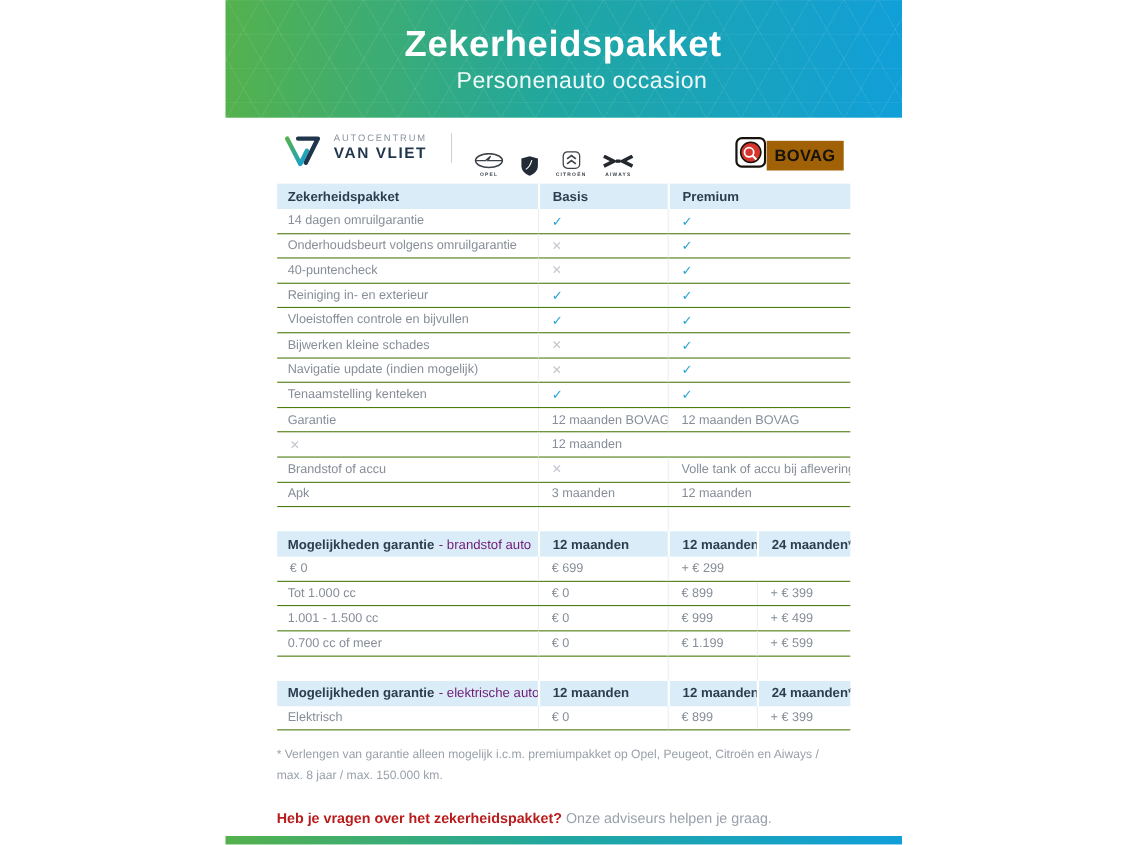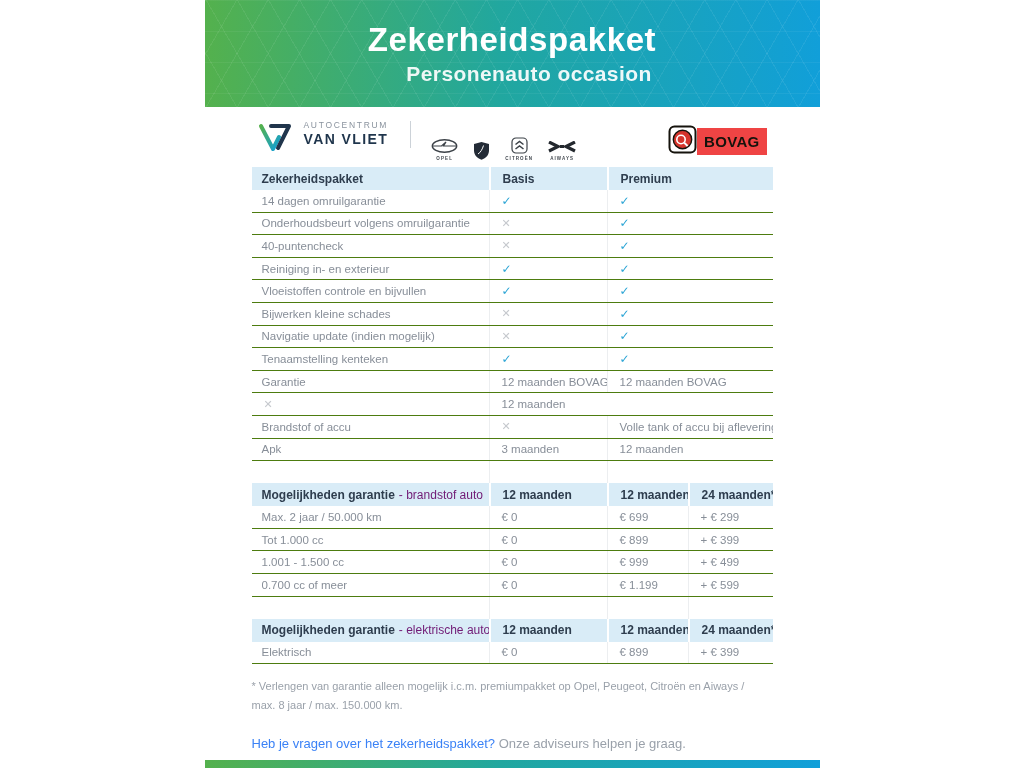--- a/index.html
+++ b/index.html
@@ -9,33 +9,33 @@
 
   
   .banner{height:107px;display:flex;flex-direction:column;justify-content:center;align-items:center;
     background:linear-gradient(90deg,#54b14d 0%,#21a79f 48%,#119fd9 100%);position:relative;}
   .banner::after{content:"";position:absolute;inset:0;pointer-events:none;
     background:
       repeating-linear-gradient(60deg, rgba(255,255,255,.07) 0 1px, transparent 1px 27px),
       repeating-linear-gradient(120deg, rgba(255,255,255,.07) 0 1px, transparent 1px 27px),
       repeating-linear-gradient(180deg, rgba(255,255,255,.05) 0 1px, transparent 1px 31px);}
   .banner .title{font-size:33px;font-weight:bold;color:#ffffff;letter-spacing:.6px;z-index:1;}
-  .banner .subtitle{font-size:21px;color:rgba(255,255,255,.92);margin-top:3px;z-index:1;font-weight:700;letter-spacing:.4px;margin-left:34px;}
+  .banner .subtitle{font-size:21px;color:rgba(255,255,255,.92);margin-top:3px;z-index:1;font-weight:400;letter-spacing:.4px;margin-left:34px;}
 
   
   .logo-row{display:flex;margin:14px 53px 6px 53px;height:40px;}
   .vv-text{margin-left:8px;line-height:1.15;}
   .vv-top{font-size:8.5px;letter-spacing:1.7px;color:#8a939e;}
   .vv-bottom{font-size:14px;font-weight:bold;color:#1f354c;letter-spacing:1.4px;}
   .logo-divider{width:1px;height:27px;background:#ccd2d8;margin:0 20px 0 22px;}
   .brands{display:flex;align-items:flex-end;gap:15px;}
   .brand{display:flex;flex-direction:column;align-items:center;}
   .brand-label{font-size:4.5px;letter-spacing:1.1px;margin-top:2px;color:#41474e;font-weight:bold;}
   .bovag{margin-left:auto;display:flex;align-items:center;}
-  .bovag-box{background:#ef4444;color:#15130c;font-weight:800;font-size:15px;height:27px;display:flex;align-items:center;
+  .bovag-box{background:#a16207;color:#15130c;font-weight:800;font-size:15px;height:27px;display:flex;align-items:center;
     padding:0 7px;letter-spacing:.3px;}
 
   
   .content{margin:5px 47px 0 47px;}
   .grid{display:grid;align-items:center;}
   .cols3 > .grid{grid-template-columns:237px 118px 166px;}
   .cols4 > .grid{grid-template-columns:237px 118px 81px 85px;}
   .thead{background:#d9ecf7;height:23px;}
   .thead .th{font-size:12px;font-weight:bold;color:#2e3d4e;height:100%;display:flex;align-items:center;
     padding-left:12px;white-space:nowrap;overflow:hidden;box-sizing:border-box;}
@@ -50,21 +50,21 @@
   .ic{font-weight:bold;}
   .ic.check{color:#2aa4d5;font-size:12px;}
   .ic.cross{color:#c5c8cd;font-size:11px;font-weight:normal;}
   .spacer{height:22px;}
   .spacer .sd{height:100%;}
   .spacer .sd + .sd{border-left:1px solid #eceef0;}
 
   
   .footnote{margin:13px 47px 0 47px;font-size:11px;color:#9aa1aa;line-height:1.75;max-width:505px;}
   .question{margin:20px 47px 0 47px;font-size:13px;}
-  .q-bold{font-weight:normal;color:#3b82f6;}
+  .q-bold{font-weight:bold;color:#b91c1c;}
   .q-rest{color:#9aa1aa;}
 
   
   .bottom-bar{position:absolute;left:0;right:0;bottom:0;height:8px;
     background:linear-gradient(90deg,#54b14d 0%,#21a79f 48%,#119fd9 100%);}
 </style>
 </head>
 <body>
 
 <div class="canvas">
@@ -254,21 +254,20 @@
           <div class="grid thead">
             <div class="th first">
               <span>Mogelijkheden garantie</span>
               <span class="rest">- brandstof auto</span>
             </div>
             <div class="th">12 maanden</div>
             <div class="th">12 maanden</div>
             <div class="th">24 maanden*</div>
           </div>
           <div class="grid trow">
-            <div class="td first">Max. 2 jaar / 50.000 km</div>
             <div class="td">€ 0</div>
             <div class="td">€ 699</div>
             <div class="td">+ € 299</div>
           </div>
           <div class="grid trow">
             <div class="td first">Tot 1.000 cc</div>
             <div class="td">€ 0</div>
             <div class="td">€ 899</div>
             <div class="td">+ € 399</div>
           </div>

